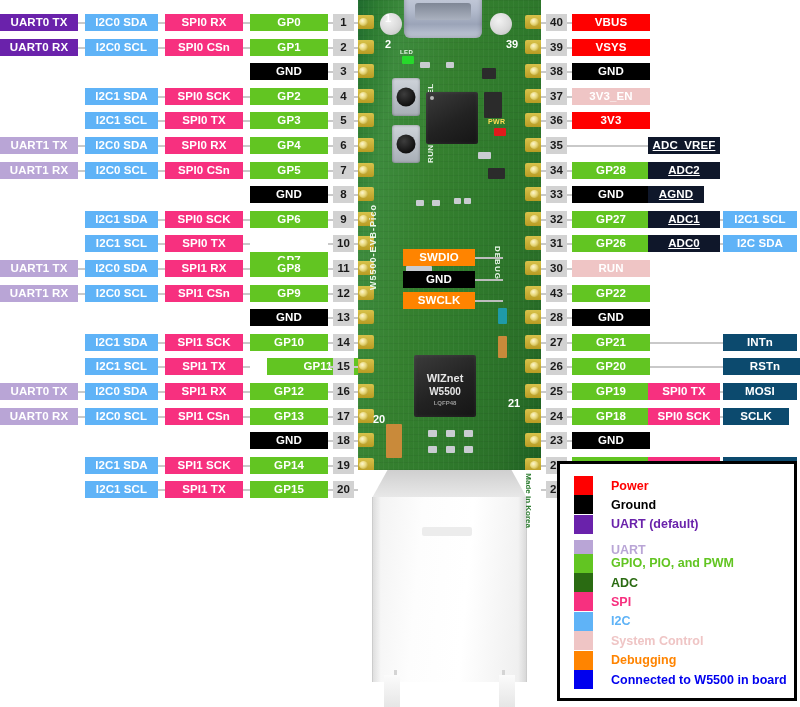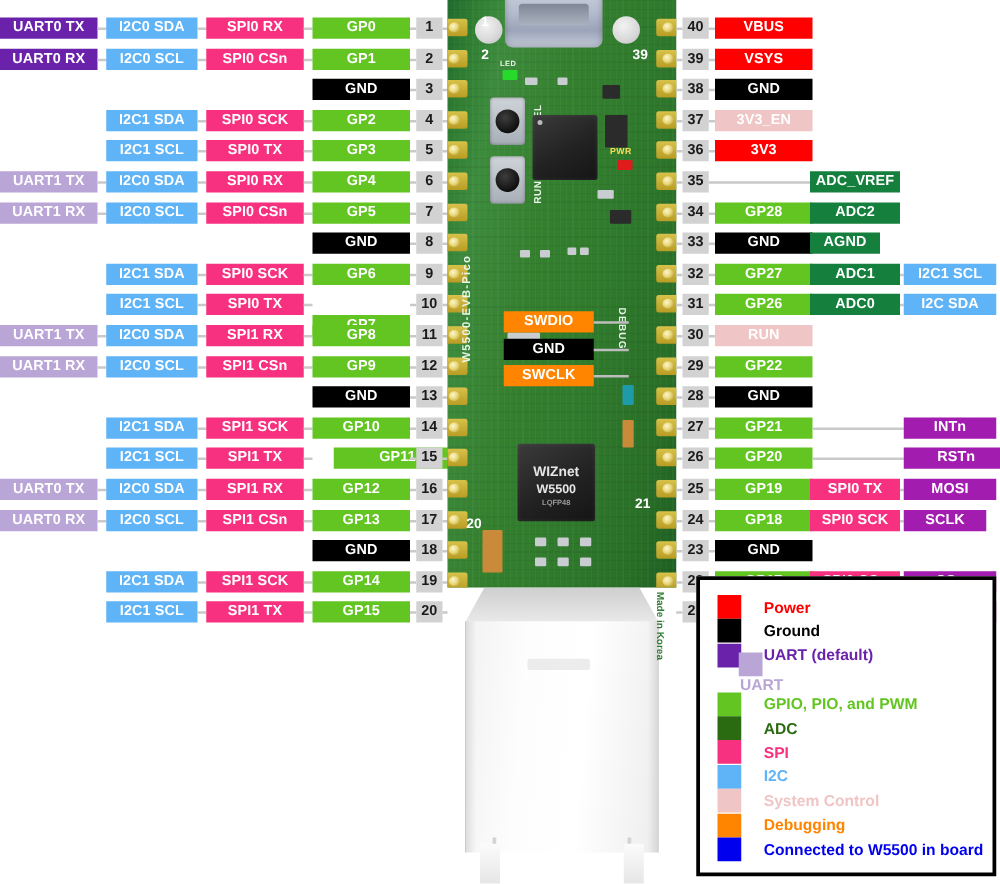--- a/index.html
+++ b/index.html
@@ -28,26 +28,26 @@
     color: #ffffff;
     letter-spacing: 0.1px;
     white-space: nowrap;
     overflow: hidden;
   }
   .c-power    { background: #ff0000; color:#fff; }
   .c-ground   { background: #000000; color:#fff; }
   .c-uartd    { background: #6a22ab; color:#fff; }
   .c-uart     { background: #b9a5d6; color:#fff; }
   .c-gpio     { background: #62c522; color:#fff; }
-  .c-adc      { background: #15803d; color:#fff; }
+  .c-adc      { background: #0f172a; color:#fff;text-decoration:underline; }
   .c-spi      { background: #f7307f; color:#fff; }
   .c-i2c      { background: #5fb3f7; color:#fff; }
   .c-sysctl   { background: #efc5c5; color:#fff; }
   .c-debug    { background: #ff8400; color:#fff; }
-  .c-w5500    { background: #a21caf; color:#fff; }
+  .c-w5500    { background: #0c4a6e; color:#fff; }
 
   
   .pinno {
     position: absolute;
     width: 21px;
     height: 17px;
     line-height: 17px;
     text-align: center;
     font-size: 11.5px;
     font-weight: bold;
@@ -587,21 +587,21 @@
       <div class="lbl c-gpio" style="left: 572px; top: 235.4px; width: 78px;">GP26</div>
       <div class="conn" style="left: 650px; top: 243.4px;"></div>
       <div class="lbl c-adc" style="left: 648px; top: 235.4px; width: 72px;">ADC0</div>
       <div class="conn" style="left: 720px; top: 243.4px; width: 3px;"></div>
       <div class="lbl c-i2c" style="left: 723px; top: 235.4px; width: 74px;">I2C SDA</div>
       <div class="conn" style="left: 541px; top: 268px; width: 5px;"></div>
       <div class="pinno" style="left: 546px; top: 260px;">30</div>
       <div class="conn" style="left: 567px; top: 268px; width: 5px;"></div>
       <div class="lbl c-sysctl" style="left: 572px; top: 260px; width: 78px;">RUN</div>
       <div class="conn" style="left: 541px; top: 292.6px; width: 5px;"></div>
-      <div class="pinno" style="left: 546px; top: 284.6px;">29</div>
+      <div class="pinno" style="left: 546px; top: 284.6px;">43</div>
       <div class="conn" style="left: 567px; top: 292.6px; width: 5px;"></div>
       <div class="lbl c-gpio" style="left: 572px; top: 284.6px; width: 78px;">GP22</div>
       <div class="conn" style="left: 541px; top: 317.2px; width: 5px;"></div>
       <div class="pinno" style="left: 546px; top: 309.2px;">28</div>
       <div class="conn" style="left: 567px; top: 317.2px; width: 5px;"></div>
       <div class="lbl c-ground" style="left: 572px; top: 309.2px; width: 78px;">GND</div>
       <div class="conn" style="left: 541px; top: 341.8px; width: 5px;"></div>
       <div class="pinno" style="left: 546px; top: 333.8px;">27</div>
       <div class="conn" style="left: 567px; top: 341.8px; width: 5px;"></div>
       <div class="lbl c-gpio" style="left: 572px; top: 333.8px; width: 78px;">GP21</div>
@@ -657,21 +657,21 @@
         <div class="lgtx" style="color: rgb(255, 0, 0);">Power</div>
       </div>
       <div class="lgrow" style="top: 31.4px;">
         <div class="lgsw" style="background: rgb(0, 0, 0);"></div>
         <div class="lgtx" style="color: rgb(0, 0, 0);">Ground</div>
       </div>
       <div class="lgrow" style="top: 50.8px;">
         <div class="lgsw" style="background: rgb(106, 34, 171);"></div>
         <div class="lgtx" style="color: rgb(106, 34, 171);">UART  (default)</div>
       </div>
-      <div class="lgrow" style="top: 58px; flex-direction: column;">
+      <div class="lgrow" style="top: 76px;">
         <div class="lgsw" style="background: rgb(185, 165, 214);"></div>
         <div class="lgtx" style="color: rgb(185, 165, 214);">UART</div>
       </div>
       <div class="lgrow" style="top: 89.6px;">
         <div class="lgsw" style="background: rgb(98, 197, 34);"></div>
         <div class="lgtx" style="color: rgb(98, 197, 34);">GPIO, PIO, and PWM</div>
       </div>
       <div class="lgrow" style="top: 109px;">
         <div class="lgsw" style="background: rgb(42, 107, 18);"></div>
         <div class="lgtx" style="color: rgb(42, 107, 18);">ADC</div>

